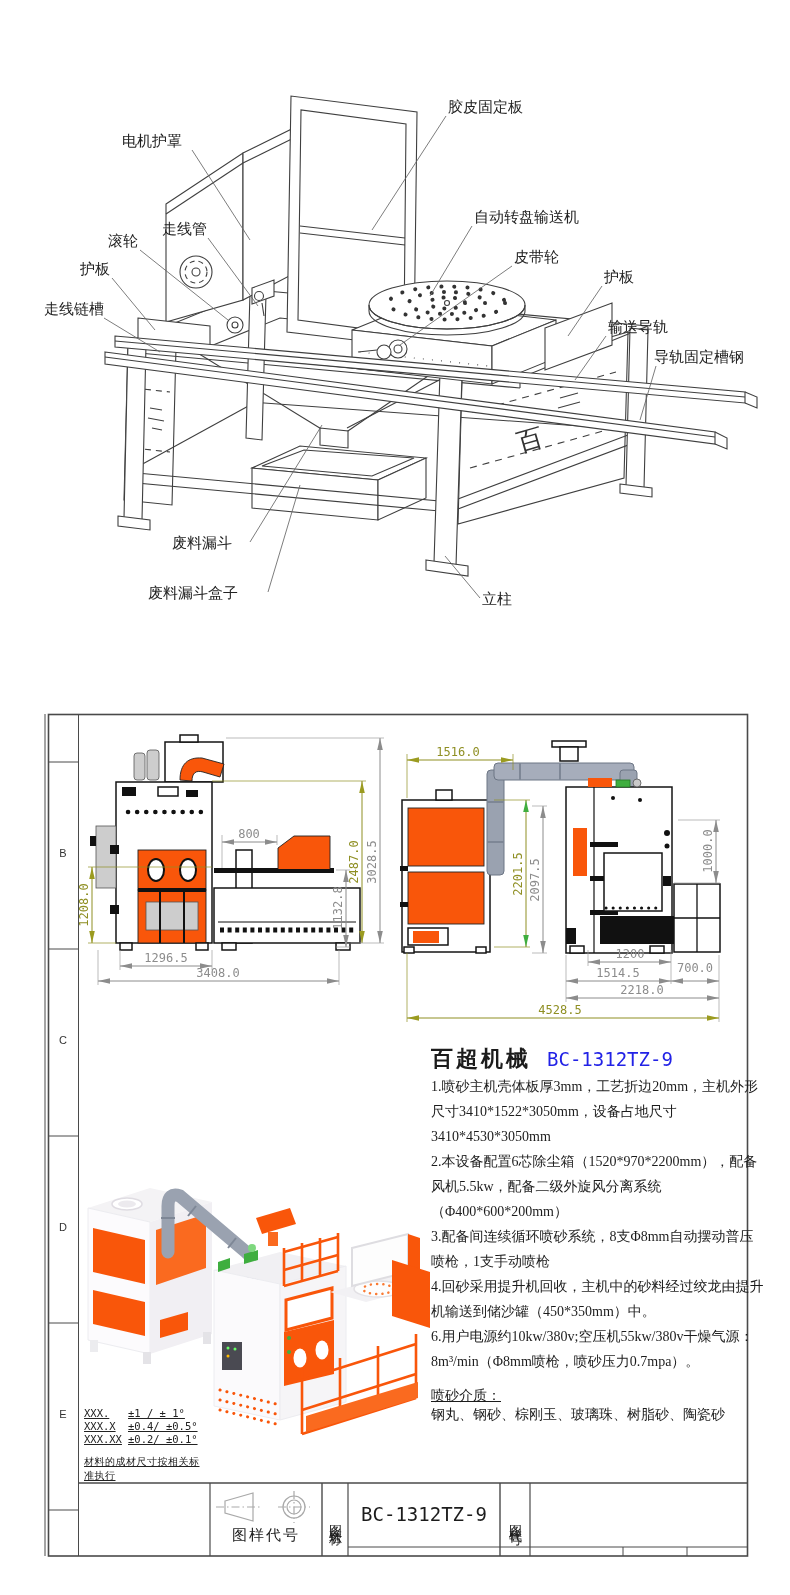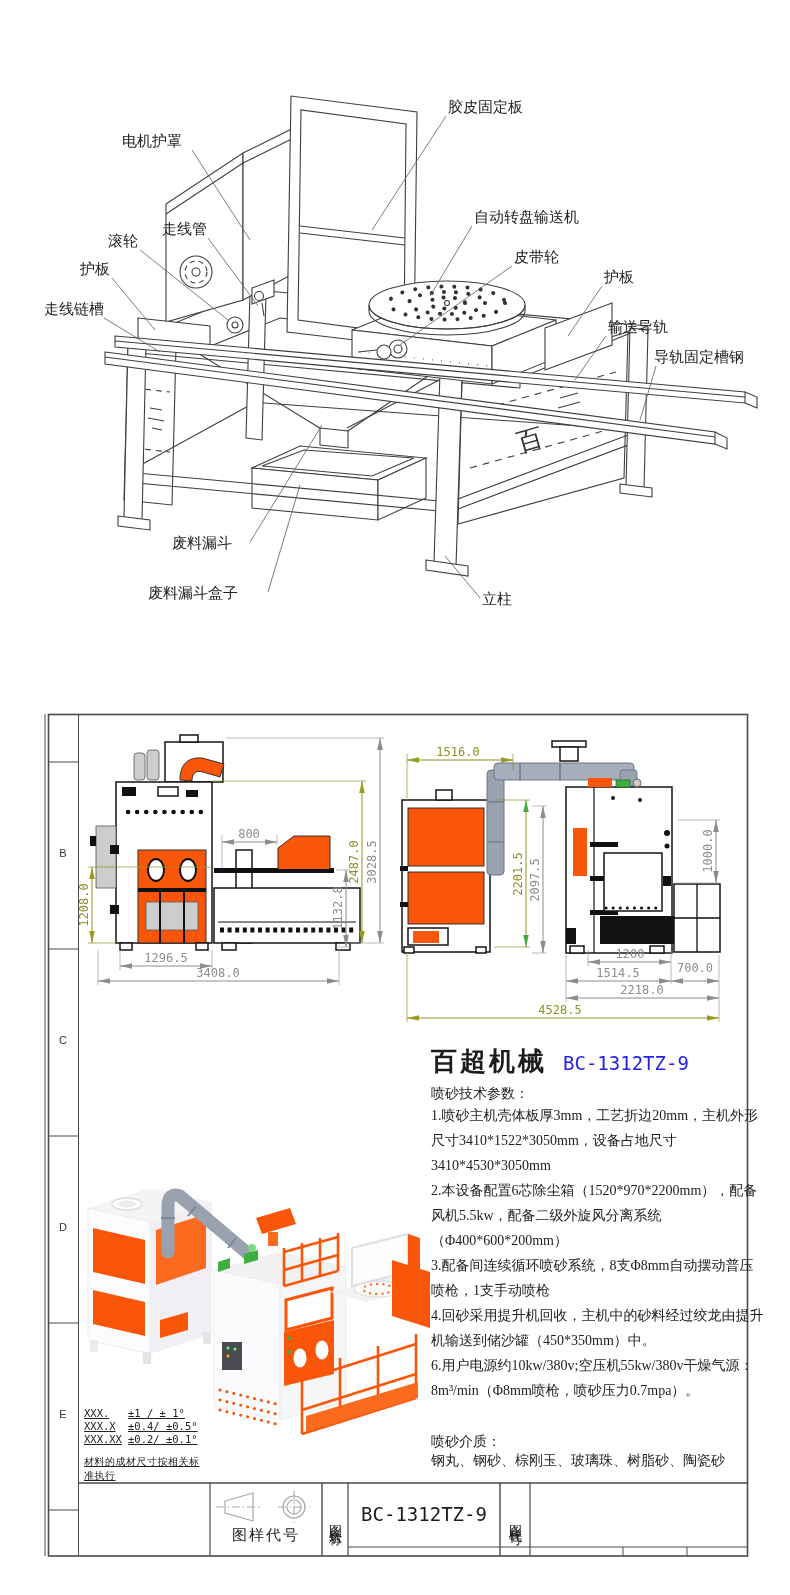--- a/index.html
+++ b/index.html
@@ -20,25 +20,25 @@
   .gry{fill:#cdcdcd;stroke:#555;stroke-width:.8;}
   .dl{stroke:#8c8c8c;stroke-width:1;fill:none;}
   .dlo{stroke:#8f8f23;stroke-width:1;fill:none;}
   .ext{stroke:#9d9d9d;stroke-width:.7;fill:none;}
   .exto{stroke:#8f8f23;stroke-width:.7;fill:none;}
   .frame{stroke:#4a4a4a;fill:none;}
   .sym{stroke:#a9a9a9;stroke-width:1.2;fill:none;}
   .pipe{stroke:#9aa2b0;stroke-width:13;fill:none;stroke-linecap:round;}
   .rail3{stroke:#f9560a;stroke-width:2.6;fill:none;}
   #spec{position:absolute;left:431px;top:1044px;width:334px;}
-  #spec .co{font-size:26px;letter-spacing:3px;font-weight:bold;display:inline-block;}
+  #spec .co{font-size:22px;letter-spacing:3px;font-weight:bold;display:inline-block;}
   #spec .model{font:19px "DejaVu Sans Mono",monospace;color:#2222e6;margin-left:16px;}
   #spec .ptitle{font-size:14px;margin-top:6px;}
   #spec p{margin:0;font-size:14px;line-height:25px;}
-  #spec .mtitle{font-size:14px;margin-top:30px;}
+  #spec .mtitle{font-size:14px;margin-top:13px;text-decoration:underline;}
   #spec .media{font-size:14px;line-height:19px;}
   .zone{position:absolute;left:48px;width:30px;height:16px;text-align:center;
         font:11px "Liberation Sans","DejaVu Sans",sans-serif;color:#333;}
   .tb{position:absolute;font-family:"Liberation Serif","DejaVu Serif",serif;}
   #tol{left:84px;top:1407px;width:122px;font:10.5px "DejaVu Sans Mono",monospace;color:#222;text-decoration:underline;}
   #tol .r{display:flex;line-height:13px;}
   #tol .k{width:44px;}
   #tol .note{font:10px "Liberation Serif",serif;margin-top:9px;letter-spacing:.5px;}
   #proj{left:210px;top:1526px;width:112px;text-align:center;font-size:15px;letter-spacing:2px;}
   .vlab{position:absolute;top:1483px;height:73px;display:flex;align-items:center;justify-content:center;
@@ -477,21 +477,20 @@
       </g>
       <polygon points="306,1416 418,1382 418,1398 306,1432" fill="#fa6a1f"></polygon>
     </g>
   </g>
 </svg>
 
 <div id="spec">
   <div>
     <span class="co">百超机械</span><span class="model">BC-1312TZ-9</span>
   </div>
-  <div class="ptitle">喷砂技术参数：</div>
   <p>1.喷砂主机壳体板厚3mm，工艺折边20mm，主机外形尺寸3410*1522*3050mm，设备占地尺寸3410*4530*3050mm</p>
   <p>2.本设备配置6芯除尘箱（1520*970*2200mm），配备风机5.5kw，配备二级外旋风分离系统（Φ400*600*200mm）</p>
   <p>3.配备间连续循环喷砂系统，8支Φ8mm自动摆动普压喷枪，1支手动喷枪</p>
   <p>4.回砂采用提升机回收，主机中的砂料经过绞龙由提升机输送到储沙罐（450*350mm）中。</p>
   <p>6.用户电源约10kw/380v;空压机55kw/380v干燥气源：8m³/min（Φ8mm喷枪，喷砂压力0.7mpa）。</p>
   <div class="mtitle">喷砂介质：</div>
   <div class="media">钢丸、钢砂、棕刚玉、玻璃珠、树脂砂、陶瓷砂</div>
 </div>
 
 <div class="zone" style="top:847px">B</div>

